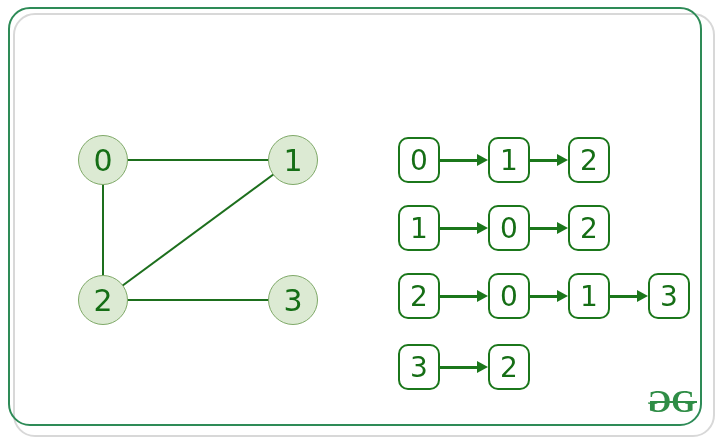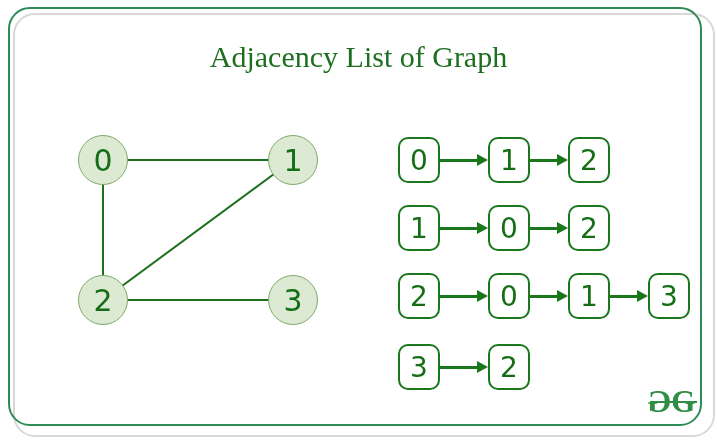--- a/index.html
+++ b/index.html
@@ -137,21 +137,20 @@
   }
 </style>
 </head>
 <body>
 
 <div class="canvas">
 
   <div class="frame-shadow"></div>
   <div class="frame"></div>
 
-  <h1 class="title">Adjacency List of Graph</h1>
 
   <svg class="edges" viewBox="0 0 717 441" xmlns="http://www.w3.org/2000/svg">
     <line x1="103" y1="160" x2="293" y2="160" stroke="#1d6f1d" stroke-width="2"></line>
     <line x1="103" y1="160" x2="103" y2="300" stroke="#1d6f1d" stroke-width="2"></line>
     <line x1="293" y1="160" x2="103" y2="300" stroke="#1d6f1d" stroke-width="2"></line>
     <line x1="103" y1="300" x2="293" y2="300" stroke="#1d6f1d" stroke-width="2"></line>
   </svg>
 
   <div class="node node-0">
     <span>0</span>

